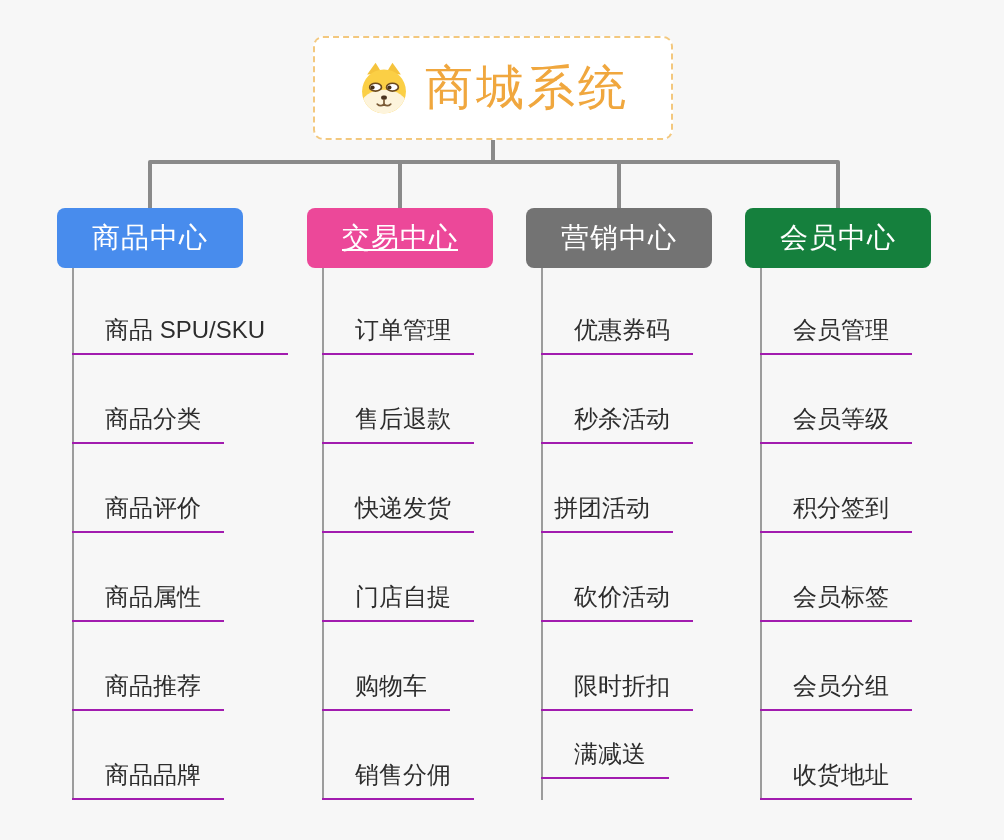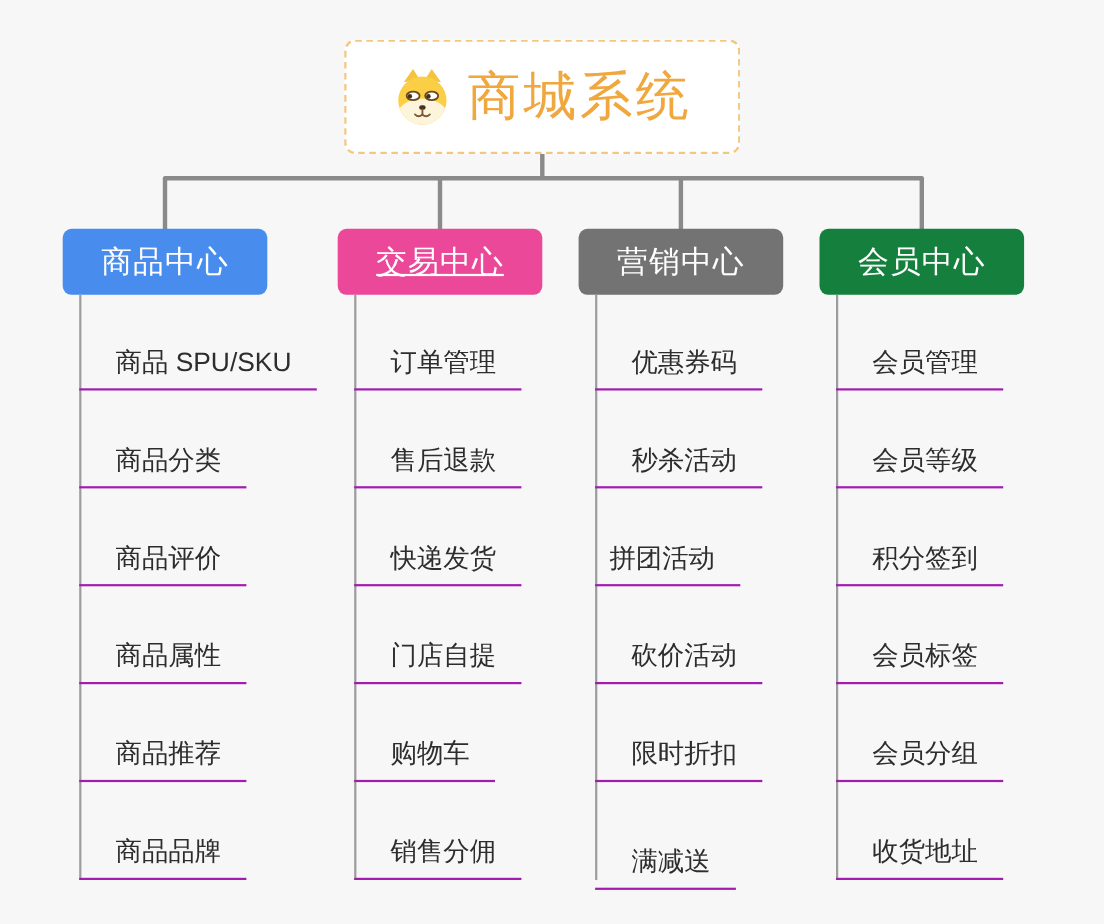--- a/index.html
+++ b/index.html
@@ -112,21 +112,21 @@
       <div class="item" style="top: 491px;">销售分佣</div>
     </div>
   <div class="col col-2">
     <div class="stem"></div>
     <div></div>
   <div class="item" style="top: 46px;">优惠券码</div>
       <div class="item" style="top: 135px;">秒杀活动</div>
       <div class="item" style="top: 224px; padding-left: 13px;">拼团活动</div>
       <div class="item" style="top: 313px;">砍价活动</div>
       <div class="item" style="top: 402px;">限时折扣</div>
-      <div class="item" style="top: 500px;">满减送</div>
+      <div class="item" style="top: 470px;">满减送</div>
     </div>
   <div class="col col-3">
     <div class="stem"></div>
     <div></div>
   <div class="item" style="top: 46px;">会员管理</div>
       <div class="item" style="top: 135px;">会员等级</div>
       <div class="item" style="top: 224px;">积分签到</div>
       <div class="item" style="top: 313px;">会员标签</div>
       <div class="item" style="top: 402px;">会员分组</div>
       <div class="item" style="top: 491px; text-align: center;">收货地址</div>

